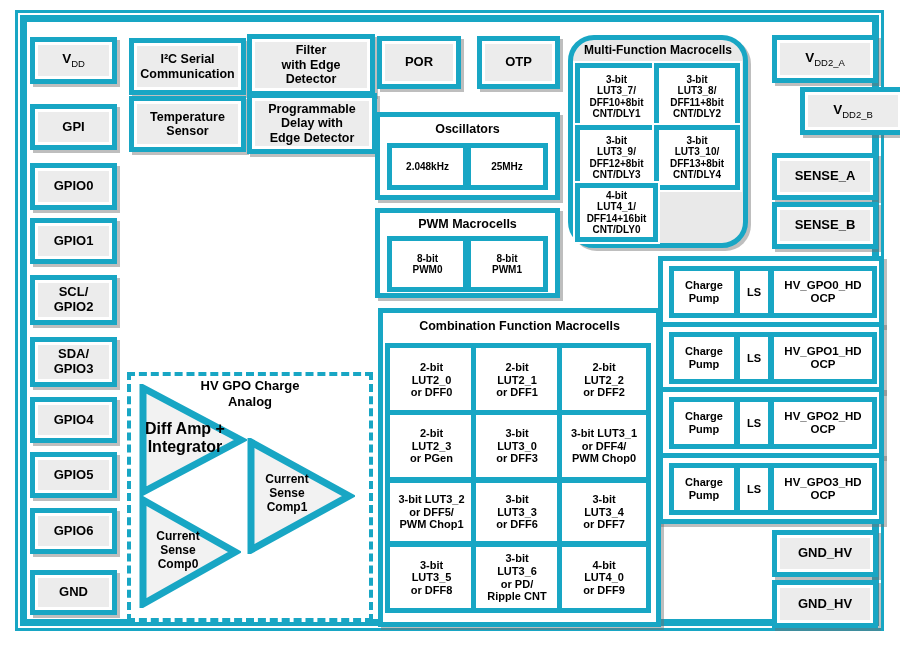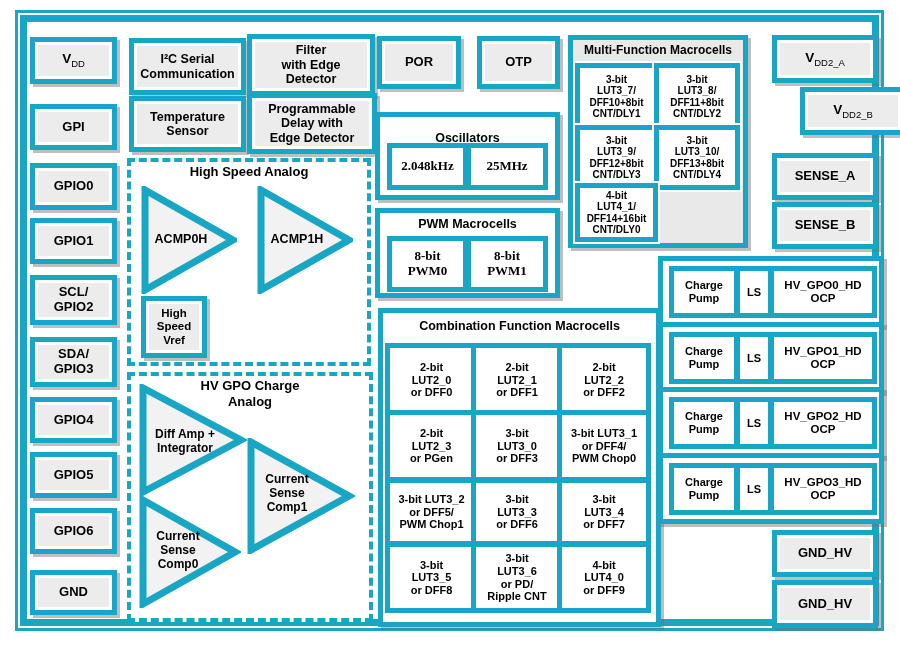--- a/index.html
+++ b/index.html
@@ -7,27 +7,27 @@
   body{font-family:"Liberation Sans",sans-serif;font-weight:bold;color:#000;}
   #canvas{position:relative;width:900px;height:645px;background:#fff;overflow:hidden;}
   .frame{position:absolute;left:15px;top:10px;width:863px;height:615px;border:3px solid var(--teal);}
   .frame-inner{position:absolute;left:2px;top:2px;right:2px;bottom:2px;border:7px solid var(--teal);}
   .blk{position:absolute;border:5px solid var(--teal);background:#ececec;
        box-shadow:inset 0 0 0 3px #fff, 3px 3px 0 rgba(110,110,110,.45);
        display:flex;align-items:center;justify-content:center;font-size:13px;line-height:1.15;}
   .blk>span{width:100%;text-align:center;white-space:pre-line;}
   .cont{position:absolute;border:5px solid var(--teal);background:#fff;
         box-shadow:3px 3px 0 rgba(110,110,110,.45);}
-  .cont.gray{background:#e9e9e9;}
+  .cont.gray{background:#e9e9e9;border-radius:26px;}
   .ctitle{position:absolute;left:0;right:0;text-align:center;font-size:12.5px;white-space:pre-line;line-height:1.15;}
   .cell{position:absolute;border:5px solid var(--teal);background:#fff;
         display:flex;align-items:center;justify-content:center;font-size:11px;line-height:1.15;}
   .cell>span{width:100%;text-align:center;white-space:pre-line;}
   .cell.ringed{outline:2px solid #fff;font-size:10px;}
-  .osc-cell{font-size:13px;font-family:Liberation Serif, serif;}
+  .osc-cell{font-size:10px;}
   .dashed{position:absolute;border:4px dashed var(--teal);background:#fff;}
   .dtitle{position:absolute;left:0;right:0;top:2px;text-align:center;font-size:13px;white-space:pre-line;line-height:1.2;}
   .tri{position:absolute;}
   .tri-label{position:absolute;text-align:center;font-size:12.5px;white-space:pre-line;line-height:1.15;}
   sub{font-size:9.5px;font-weight:normal;}
   .pin-main{font-size:13.5px;}
 </style>
 </head>
 <body>
 
@@ -88,21 +88,21 @@
   <div class="blk" style="left:247px;top:93px;width:120px;height:51px;font-size:12.5px">
       <span>Programmable
 Delay with
 Edge Detector</span>
     </div>
   <div class="blk" style="left:477px;top:36px;width:73px;height:43px">
       <span>OTP</span>
     </div>
 
   <div class="cont" style="left:375px;top:112px;width:175px;height:78px">
-    <div class="ctitle" style="top:14px">Oscillators</div>
+    <div class="ctitle" style="top:5px">Oscillators</div>
     <div class="cell osc-cell" style="left:7px;top:26px;width:71px;height:37px">
         <span>2.048kHz</span>
       </div>
     <div class="cell osc-cell" style="left:86px;top:26px;width:72px;height:37px">
         <span>25MHz</span>
       </div>
   </div>
 
   <div class="cont" style="left:375px;top:208px;width:175px;height:80px">
     <div class="ctitle" style="top:4px">PWM Macrocells</div>
@@ -162,44 +162,28 @@
   <div class="blk" style="left:772px;top:202px;width:96px;height:37px">
       <span>SENSE_B</span>
     </div>
   <div class="blk" style="left:772px;top:530px;width:96px;height:37px">
       <span>GND_HV</span>
     </div>
   <div class="blk" style="left:772px;top:580px;width:96px;height:38px">
       <span>GND_HV</span>
     </div>
 
-  <div class="dashed" style="left:127px;top:158px;width:236px;height:200px">
-    <div class="dtitle">High Speed Analog</div>
-    <svg class="tri" style="left:10px;top:24px" width="96" height="108" viewBox="0 0 96 108">
-      <polygon points="4,4 4,104 92,54" fill="#f2f2f2" stroke="#18a6c4" stroke-width="7"></polygon>
-    </svg>
-    <div class="tri-label" style="left:8px;top:70px;width:84px">ACMP0H</div>
-    <svg class="tri" style="left:126px;top:24px" width="96" height="108" viewBox="0 0 96 108">
-      <polygon points="4,4 4,104 92,54" fill="#f2f2f2" stroke="#18a6c4" stroke-width="7"></polygon>
-    </svg>
-    <div class="tri-label" style="left:124px;top:70px;width:84px">ACMP1H</div>
-    <div class="blk" style="left:10px;top:134px;width:56px;height:52px;font-size:11.5px">
-        <span>High
-Speed
-Vref</span>
-      </div>
-  </div>
 
   <div class="dashed" style="left:127px;top:372px;width:238px;height:242px">
     <div class="dtitle">HV GPO Charge
 Analog</div>
     <svg class="tri" style="left:8px;top:8px" width="108" height="112" viewBox="0 0 108 112">
       <polygon points="4,4 4,108 102,56" fill="#f2f2f2" stroke="#18a6c4" stroke-width="7"></polygon>
     </svg>
-    <div class="tri-label" style="left:10px;top:52px;width:88px;font-size:12px">Diff Amp +
+    <div class="tri-label" style="left:10px;top:44px;width:88px;font-size:16px">Diff Amp +
 Integrator</div>
     <svg class="tri" style="left:116px;top:62px" width="108" height="116" viewBox="0 0 108 116">
       <polygon points="4,4 4,112 102,58" fill="#f2f2f2" stroke="#18a6c4" stroke-width="7"></polygon>
     </svg>
     <div class="tri-label" style="left:118px;top:97px;width:76px;font-size:12px">Current
 Sense
 Comp1</div>
     <svg class="tri" style="left:8px;top:120px" width="102" height="112" viewBox="0 0 102 112">
       <polygon points="4,4 4,108 96,56" fill="#f2f2f2" stroke="#18a6c4" stroke-width="7"></polygon>
     </svg>

